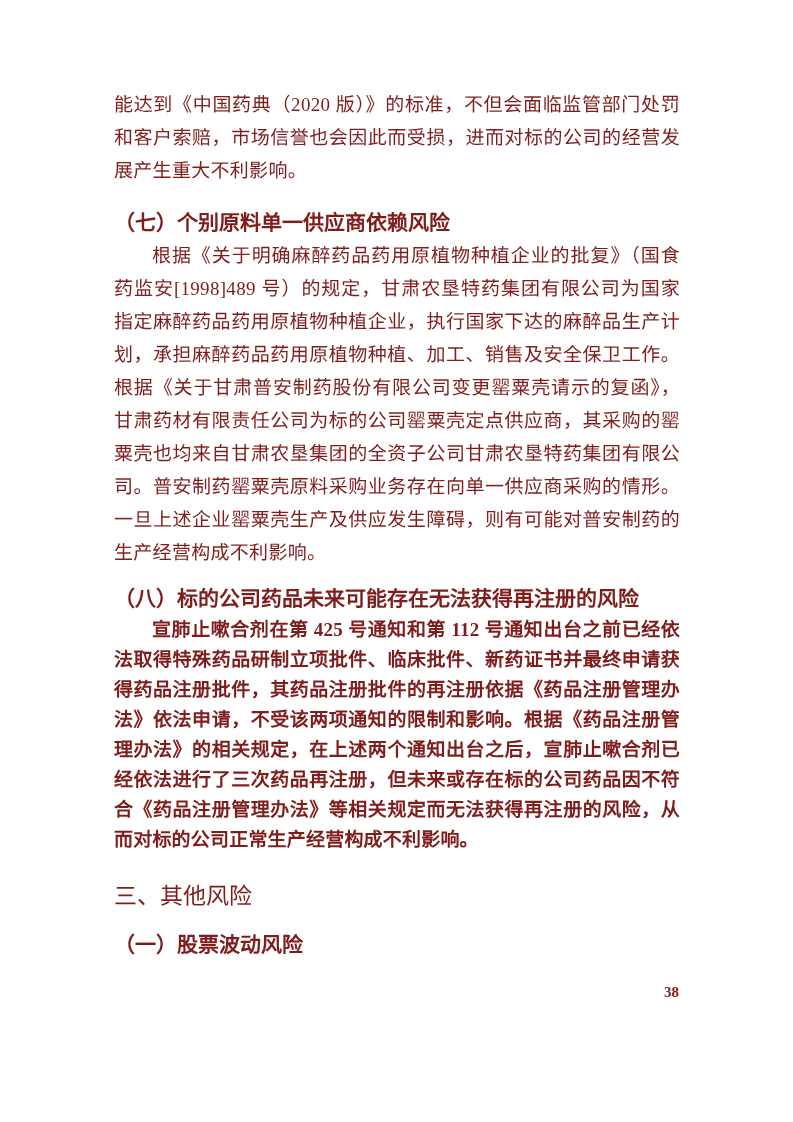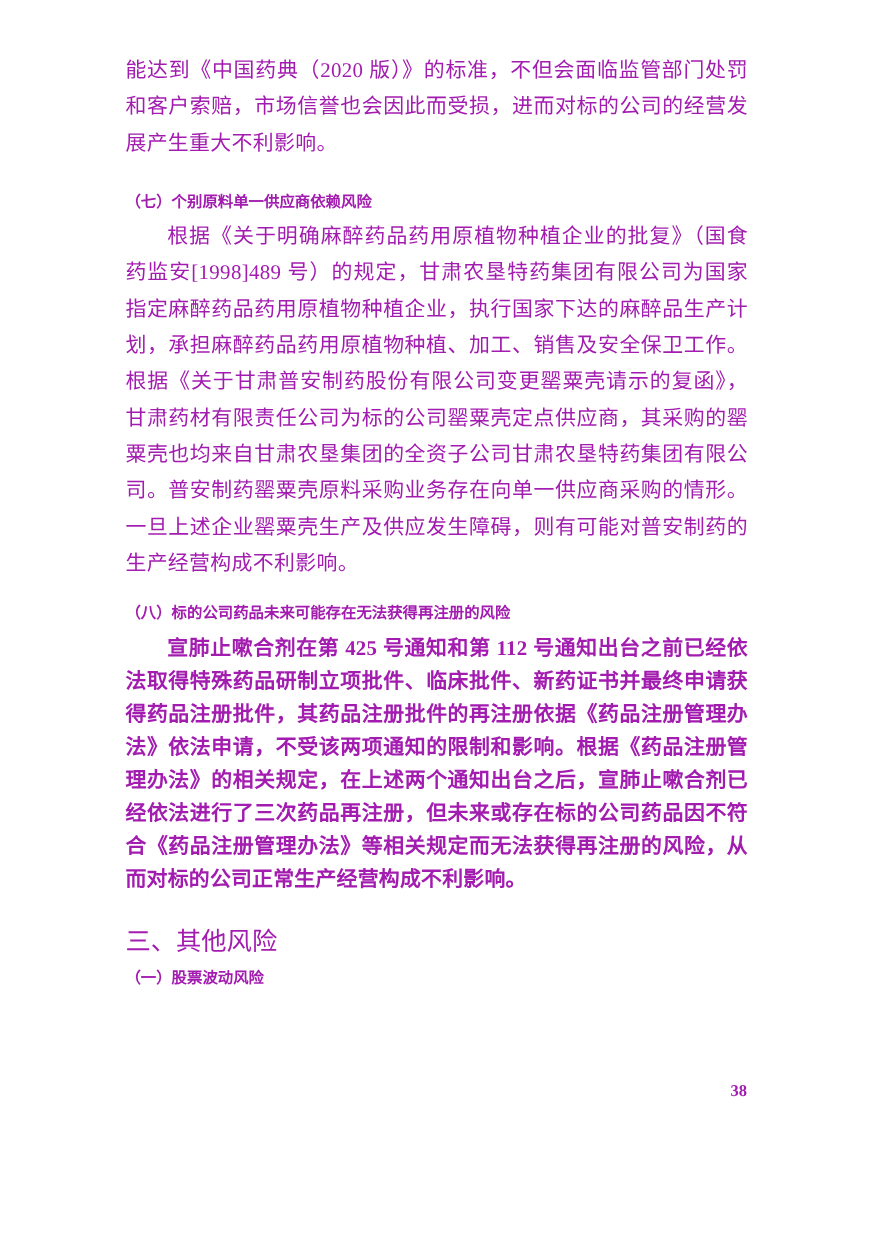--- a/index.html
+++ b/index.html
@@ -7,22 +7,22 @@
     padding: 0;
     background: #ffffff;
   }
   .page {
     position: relative;
     width: 793px;
     height: 1122px;
     margin: 0 auto;
     background: #ffffff;
     box-sizing: border-box;
-    padding: 48px 113px 0 114px;
-    color: #a21caf;
+    padding: 88px 113px 0 114px;
+    color: #7f1d1d;
     font-family: "Liberation Serif", serif;
     overflow: hidden;
   }
   p.body {
     margin: 0;
     font-size: 19px;
     line-height: 33px;
     text-align: justify;
     text-justify: inter-ideograph;
     letter-spacing: 0.3px;
@@ -37,30 +37,30 @@
     margin: 24px 0 0 0;
     font-family: "Liberation Sans", sans-serif;
     font-weight: 400;
     font-size: 23px;
     line-height: 34px;
   }
   .h2 {
     margin: 0;
     font-family: "Liberation Sans", sans-serif;
     font-weight: 700;
-    font-size: 14px;
+    font-size: 21px;
     line-height: 32px;
   }
   .h2.kai {
     font-family: "Liberation Serif", serif;
   }
   .mt10 { margin-top: 14px; }
   .mt12 { margin-top: 12px; }
   .mt14 { margin-top: 14px; }
-  .mt16 { }
+  .mt16 { margin-top: 16px; }
   .mt20 { margin-top: 20px; }
   .page-num {
     position: absolute;
     top: 983px;
     right: 114px;
     font-family: "Liberation Serif", serif;
     font-weight: 700;
     font-size: 15px;
     line-height: 18px;
   }

